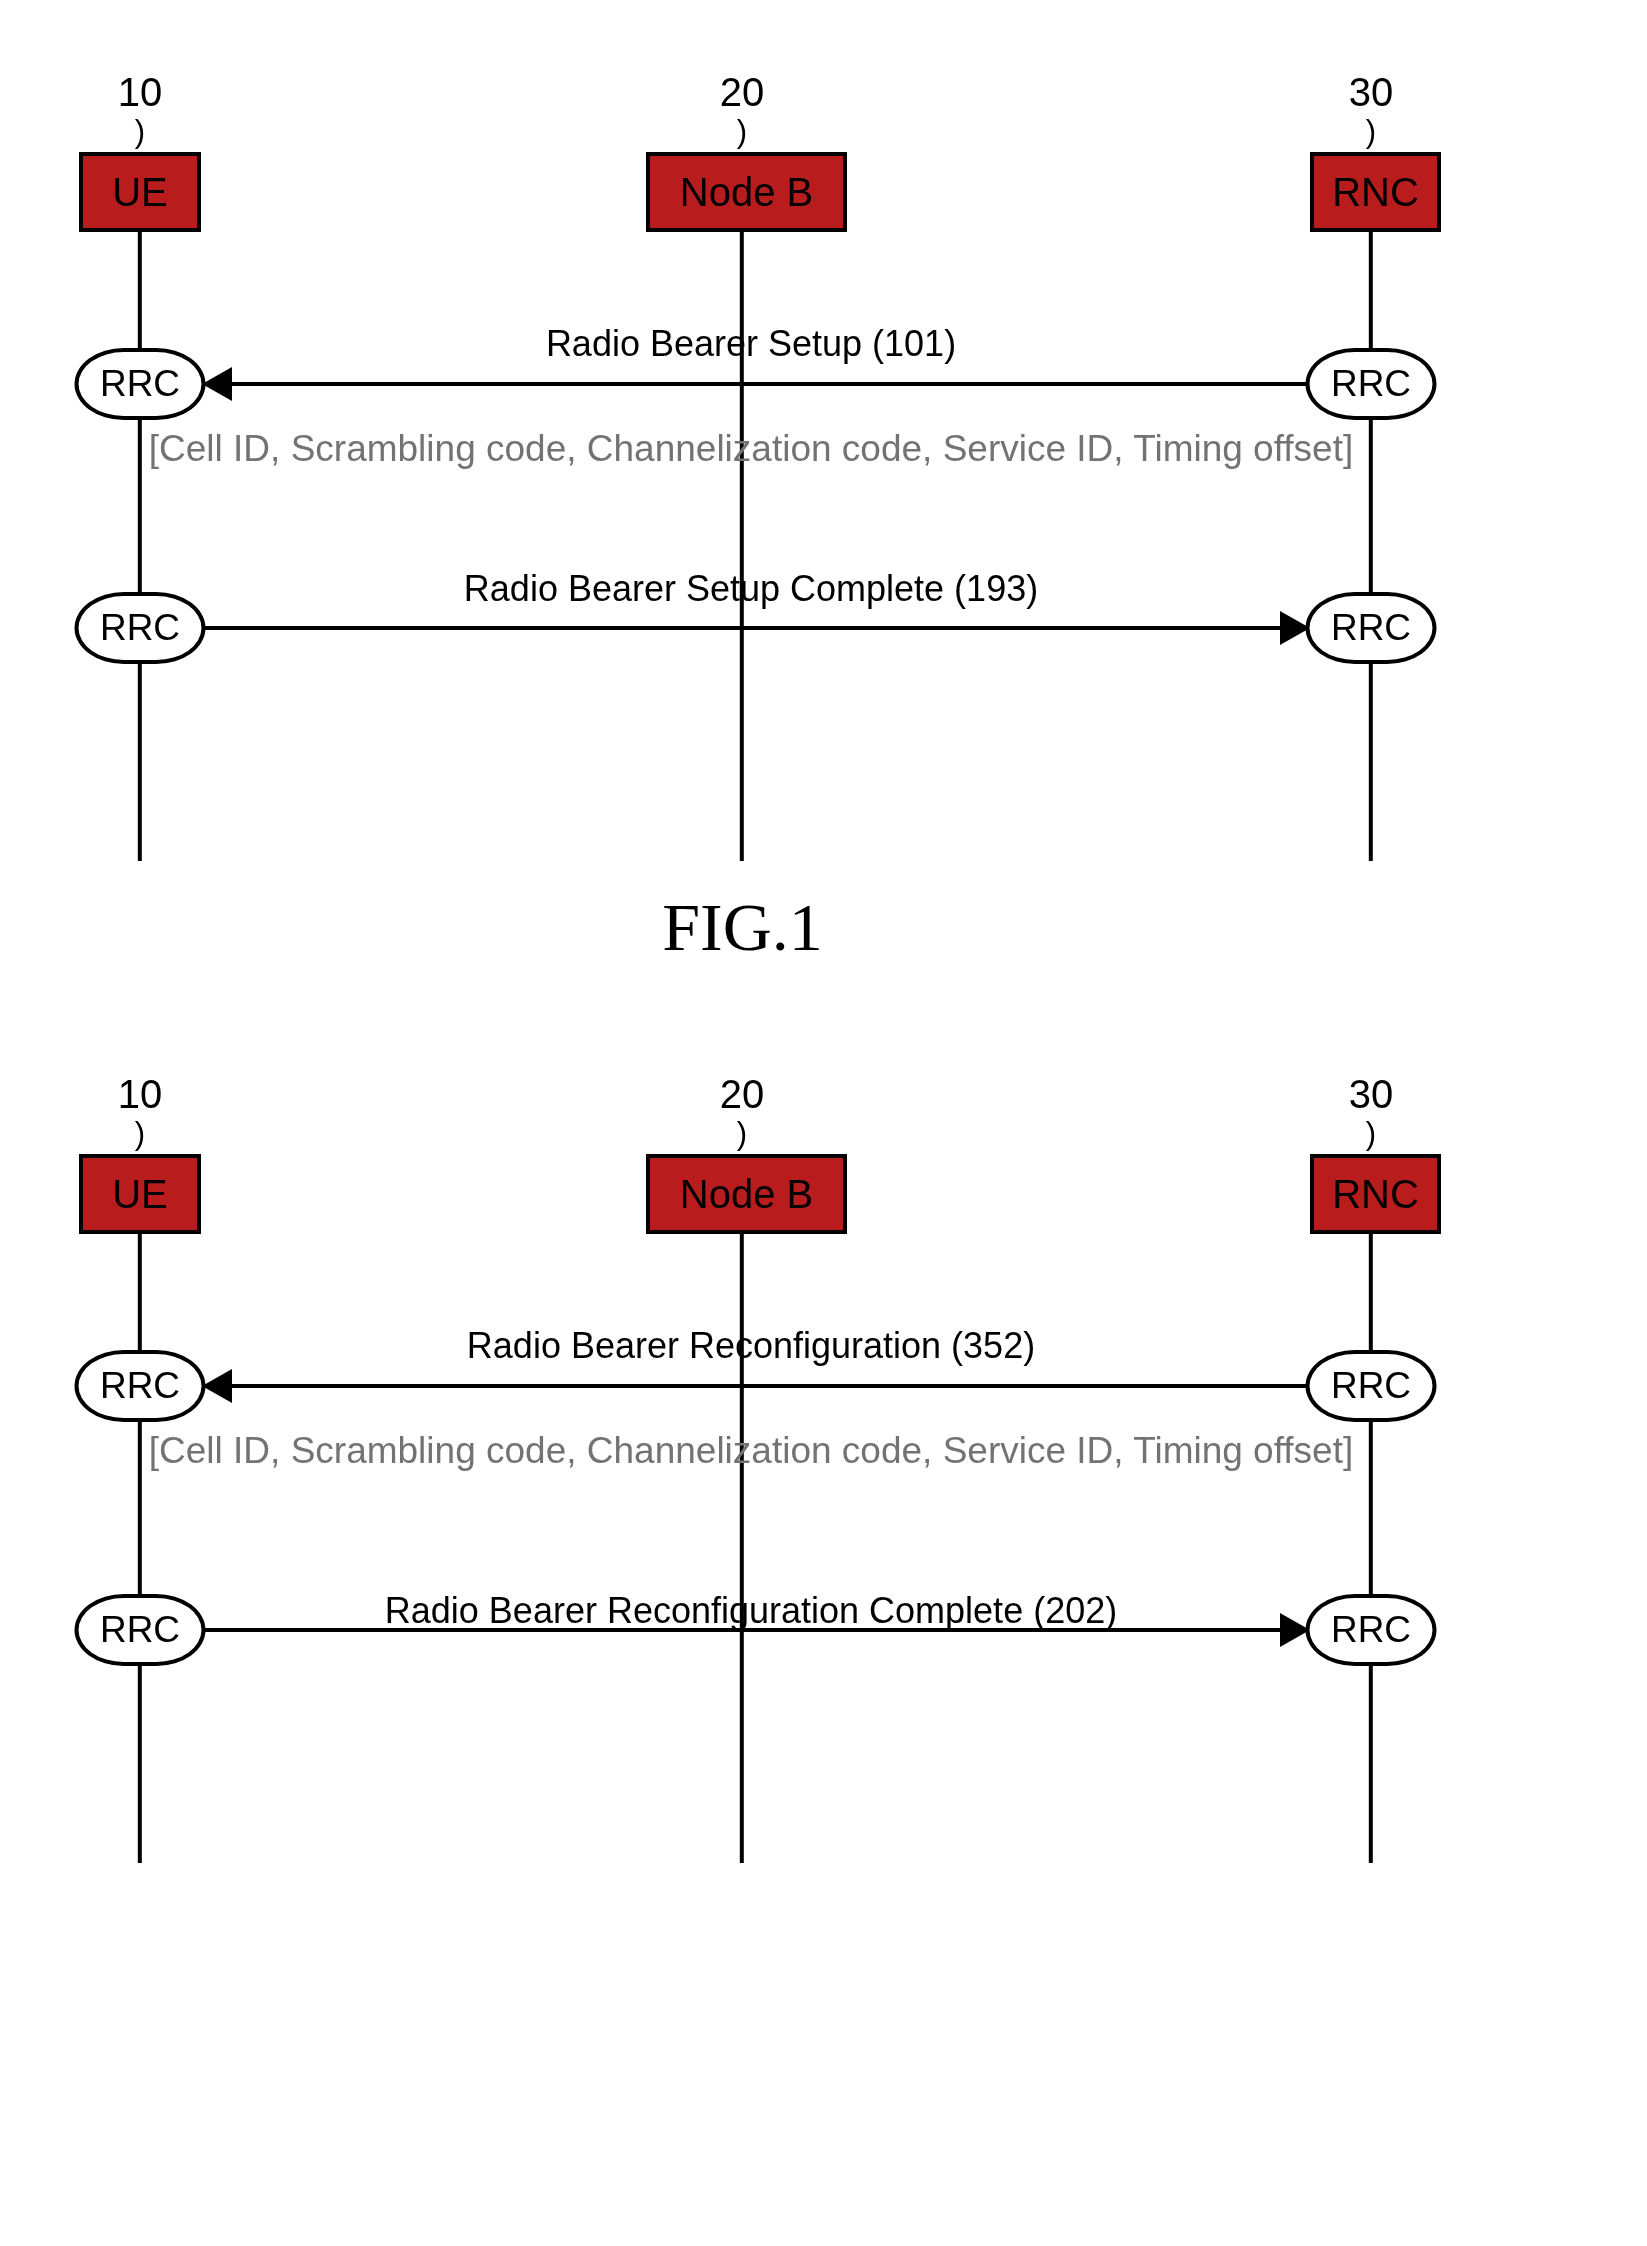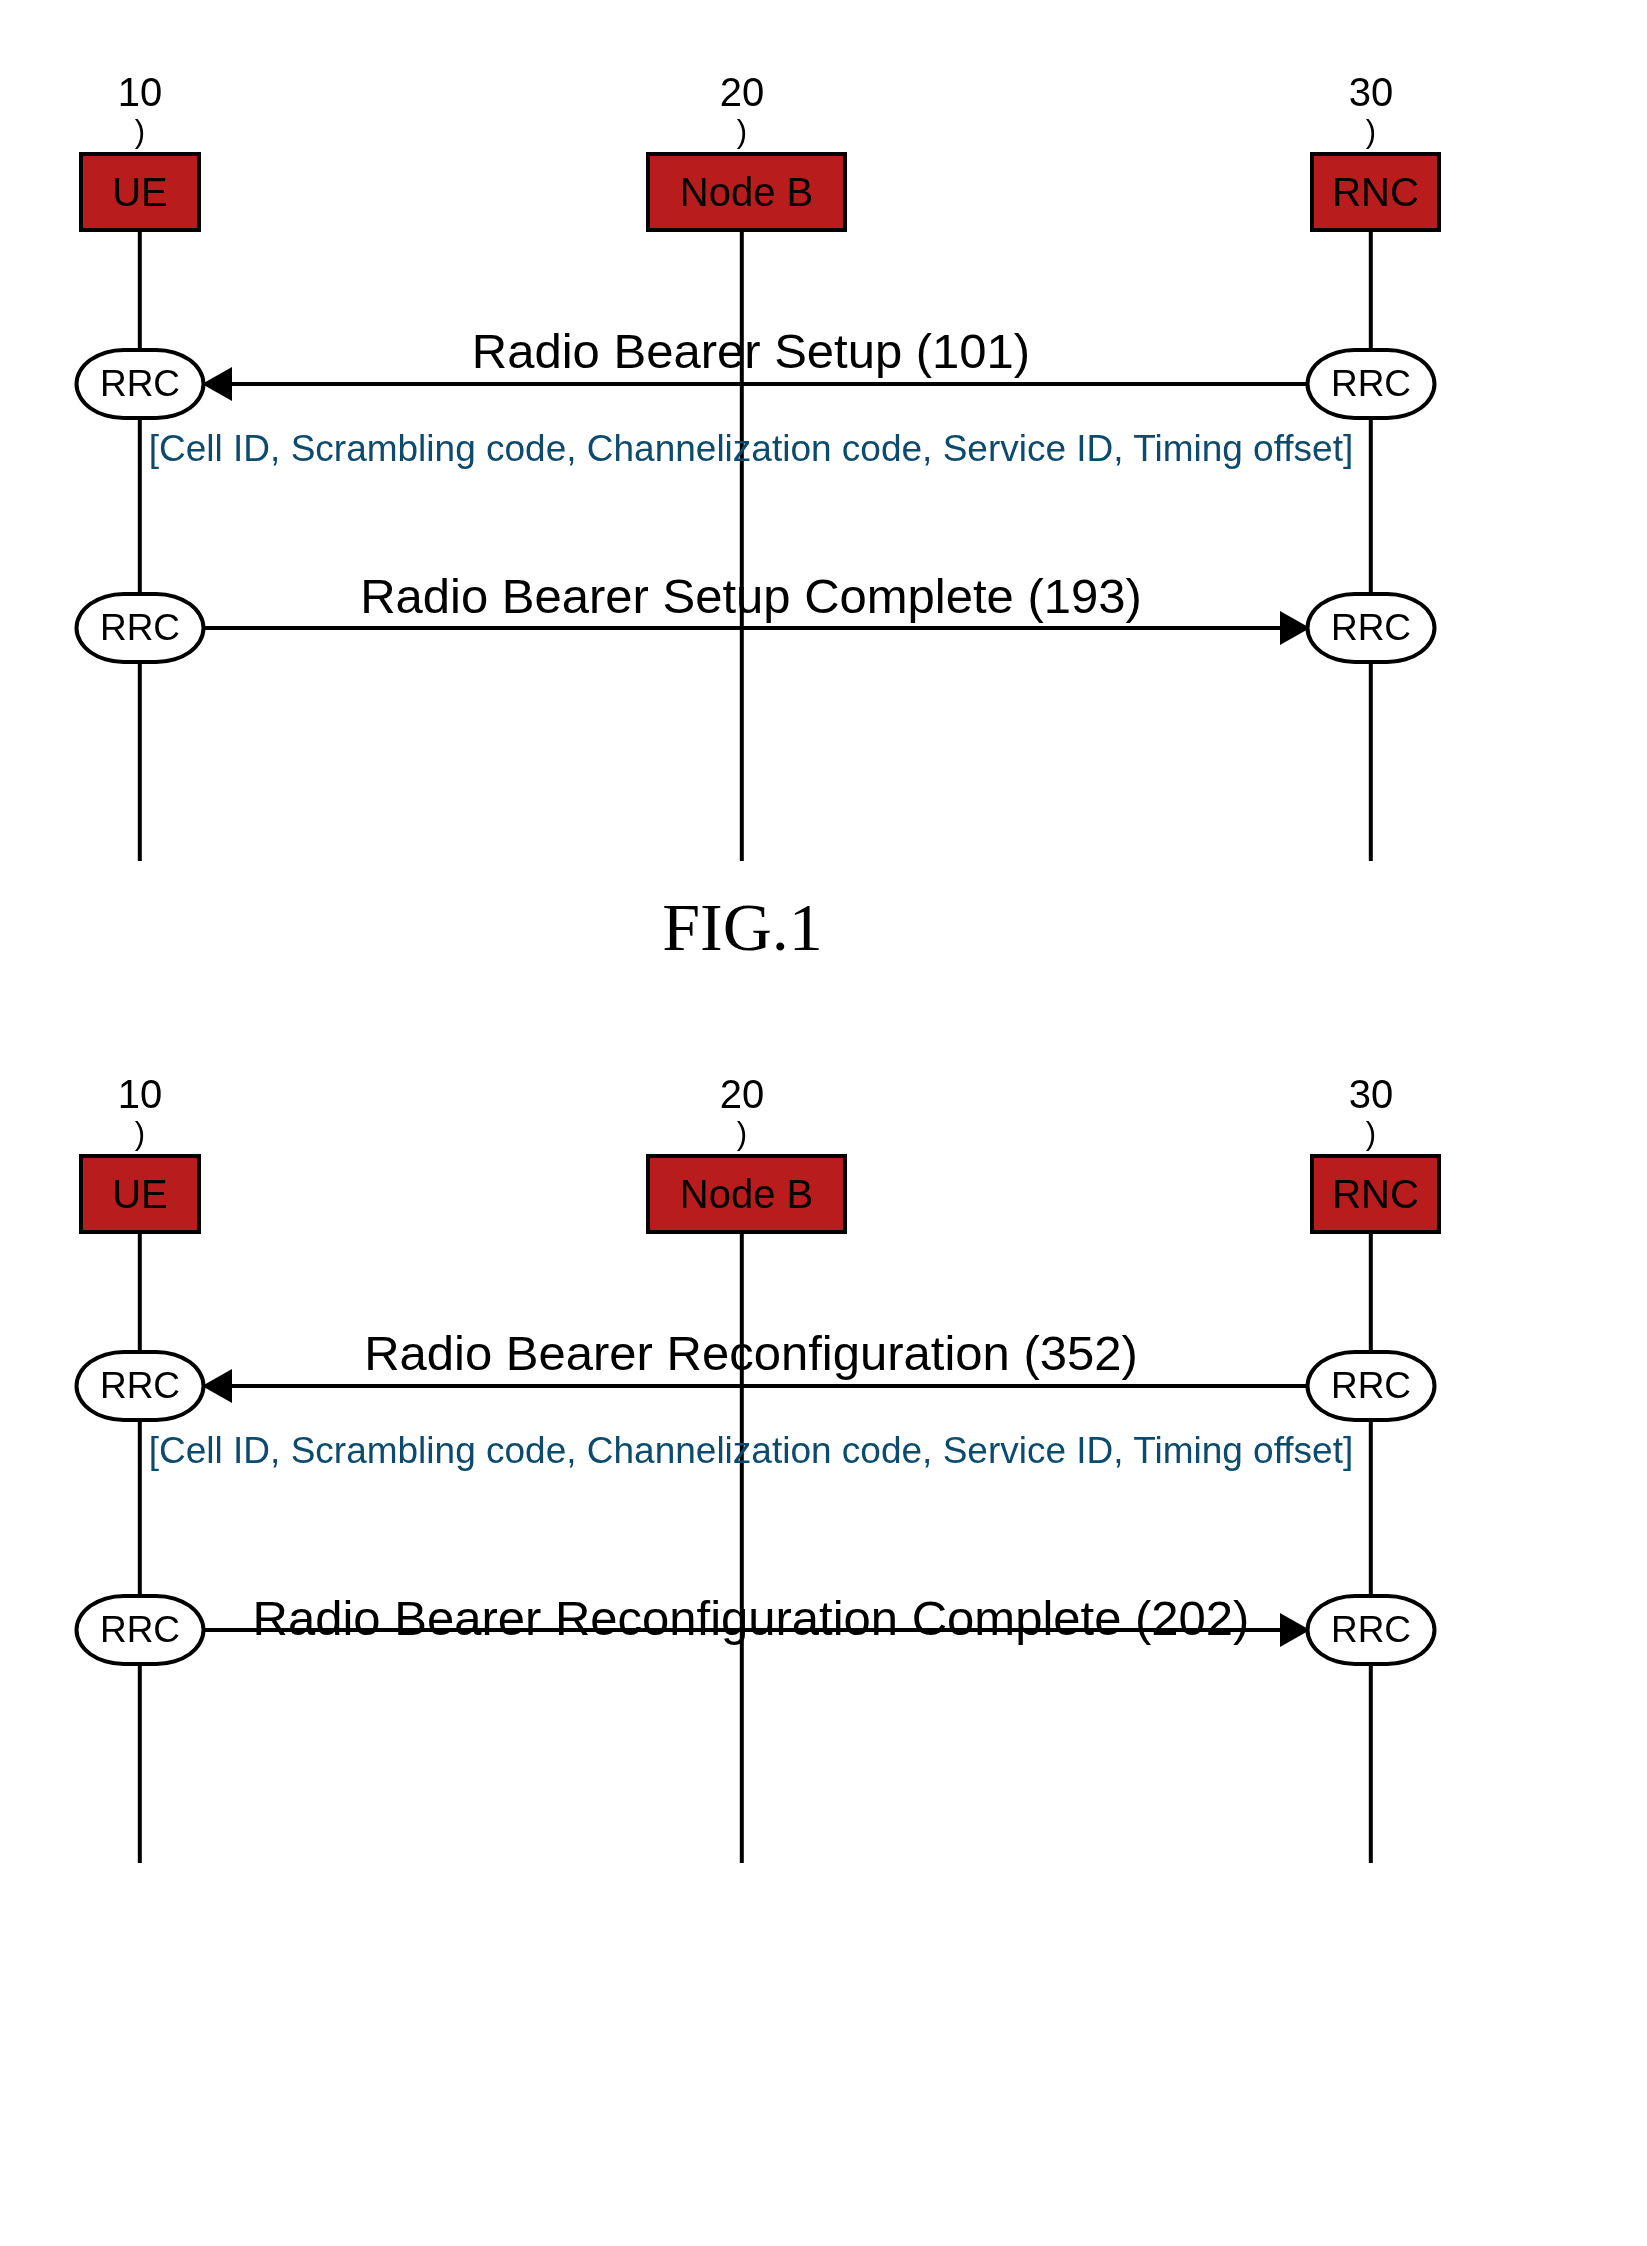--- a/index.html
+++ b/index.html
@@ -93,31 +93,31 @@
     position: absolute;
     top: -15px;
     width: 0; height: 0;
     border-top: 17.5px solid transparent;
     border-bottom: 17.5px solid transparent;
   }
   .arrow .head-left { left: -3.5px; border-right: 30px solid #000; }
   .arrow .head-right { right: -3.5px; border-left: 30px solid #000; }
   .msg-label {
     position: absolute;
-    font-size: 49px;
+    font-size: 36px;
     color: #000;
     text-align: center;
     white-space: nowrap;
     transform: translateX(-50%);
     z-index: 4;
   }
   .param-label {
     position: absolute;
     font-size: 37px;
-    color: #0c4a6e;
+    color: #737373;
     text-align: center;
     white-space: nowrap;
     transform: translateX(-50%);
     z-index: 4;
   }
   .figcap {
     text-align: center;
     font-size: 68px;
     font-family: "Times New Roman", Times, serif;
     margin-top: 14px;

